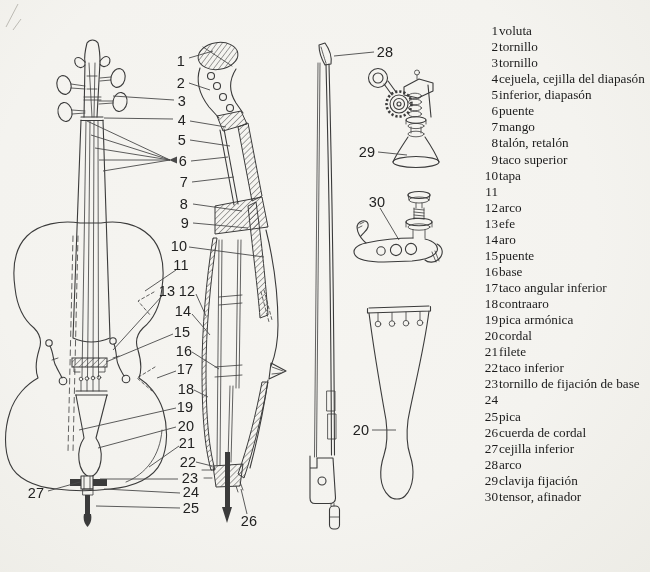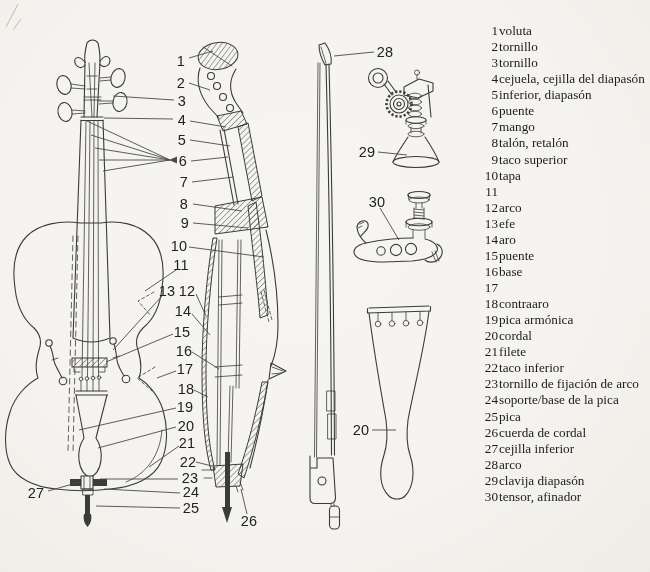--- a/index.html
+++ b/index.html
@@ -377,20 +377,21 @@
       <li>
         <span class="lnum">15</span>
         <span class="ltext">puente</span>
       </li>
       <li>
         <span class="lnum">16</span>
         <span class="ltext">base</span>
       </li>
       <li>
         <span class="lnum">17</span>
+        <span class="ltext">taco angular inferior</span>
       </li>
       <li>
         <span class="lnum">18</span>
         <span class="ltext">contraaro</span>
       </li>
       <li>
         <span class="lnum">19</span>
         <span class="ltext">pica armónica</span>
       </li>
       <li>
@@ -400,44 +401,43 @@
       <li>
         <span class="lnum">21</span>
         <span class="ltext">filete</span>
       </li>
       <li>
         <span class="lnum">22</span>
         <span class="ltext">taco inferior</span>
       </li>
       <li>
         <span class="lnum">23</span>
-        <span class="ltext">tornillo de fijación de arco</span>
+        <span class="ltext">tornillo de fijación de base</span>
       </li>
       <li>
         <span class="lnum">24</span>
-        <span class="ltext">soporte/base de la pica</span>
       </li>
       <li>
         <span class="lnum">25</span>
         <span class="ltext">pica</span>
       </li>
       <li>
         <span class="lnum">26</span>
         <span class="ltext">cuerda de cordal</span>
       </li>
       <li>
         <span class="lnum">27</span>
         <span class="ltext">cejilla inferior</span>
       </li>
       <li>
         <span class="lnum">28</span>
         <span class="ltext">arco</span>
       </li>
       <li>
         <span class="lnum">29</span>
-        <span class="ltext">clavija diapasón</span>
+        <span class="ltext">clavija fijación</span>
       </li>
       <li>
         <span class="lnum">30</span>
         <span class="ltext">tensor, afinador</span>
       </li>
     </ol>
 </div>
 
 </body></html>

